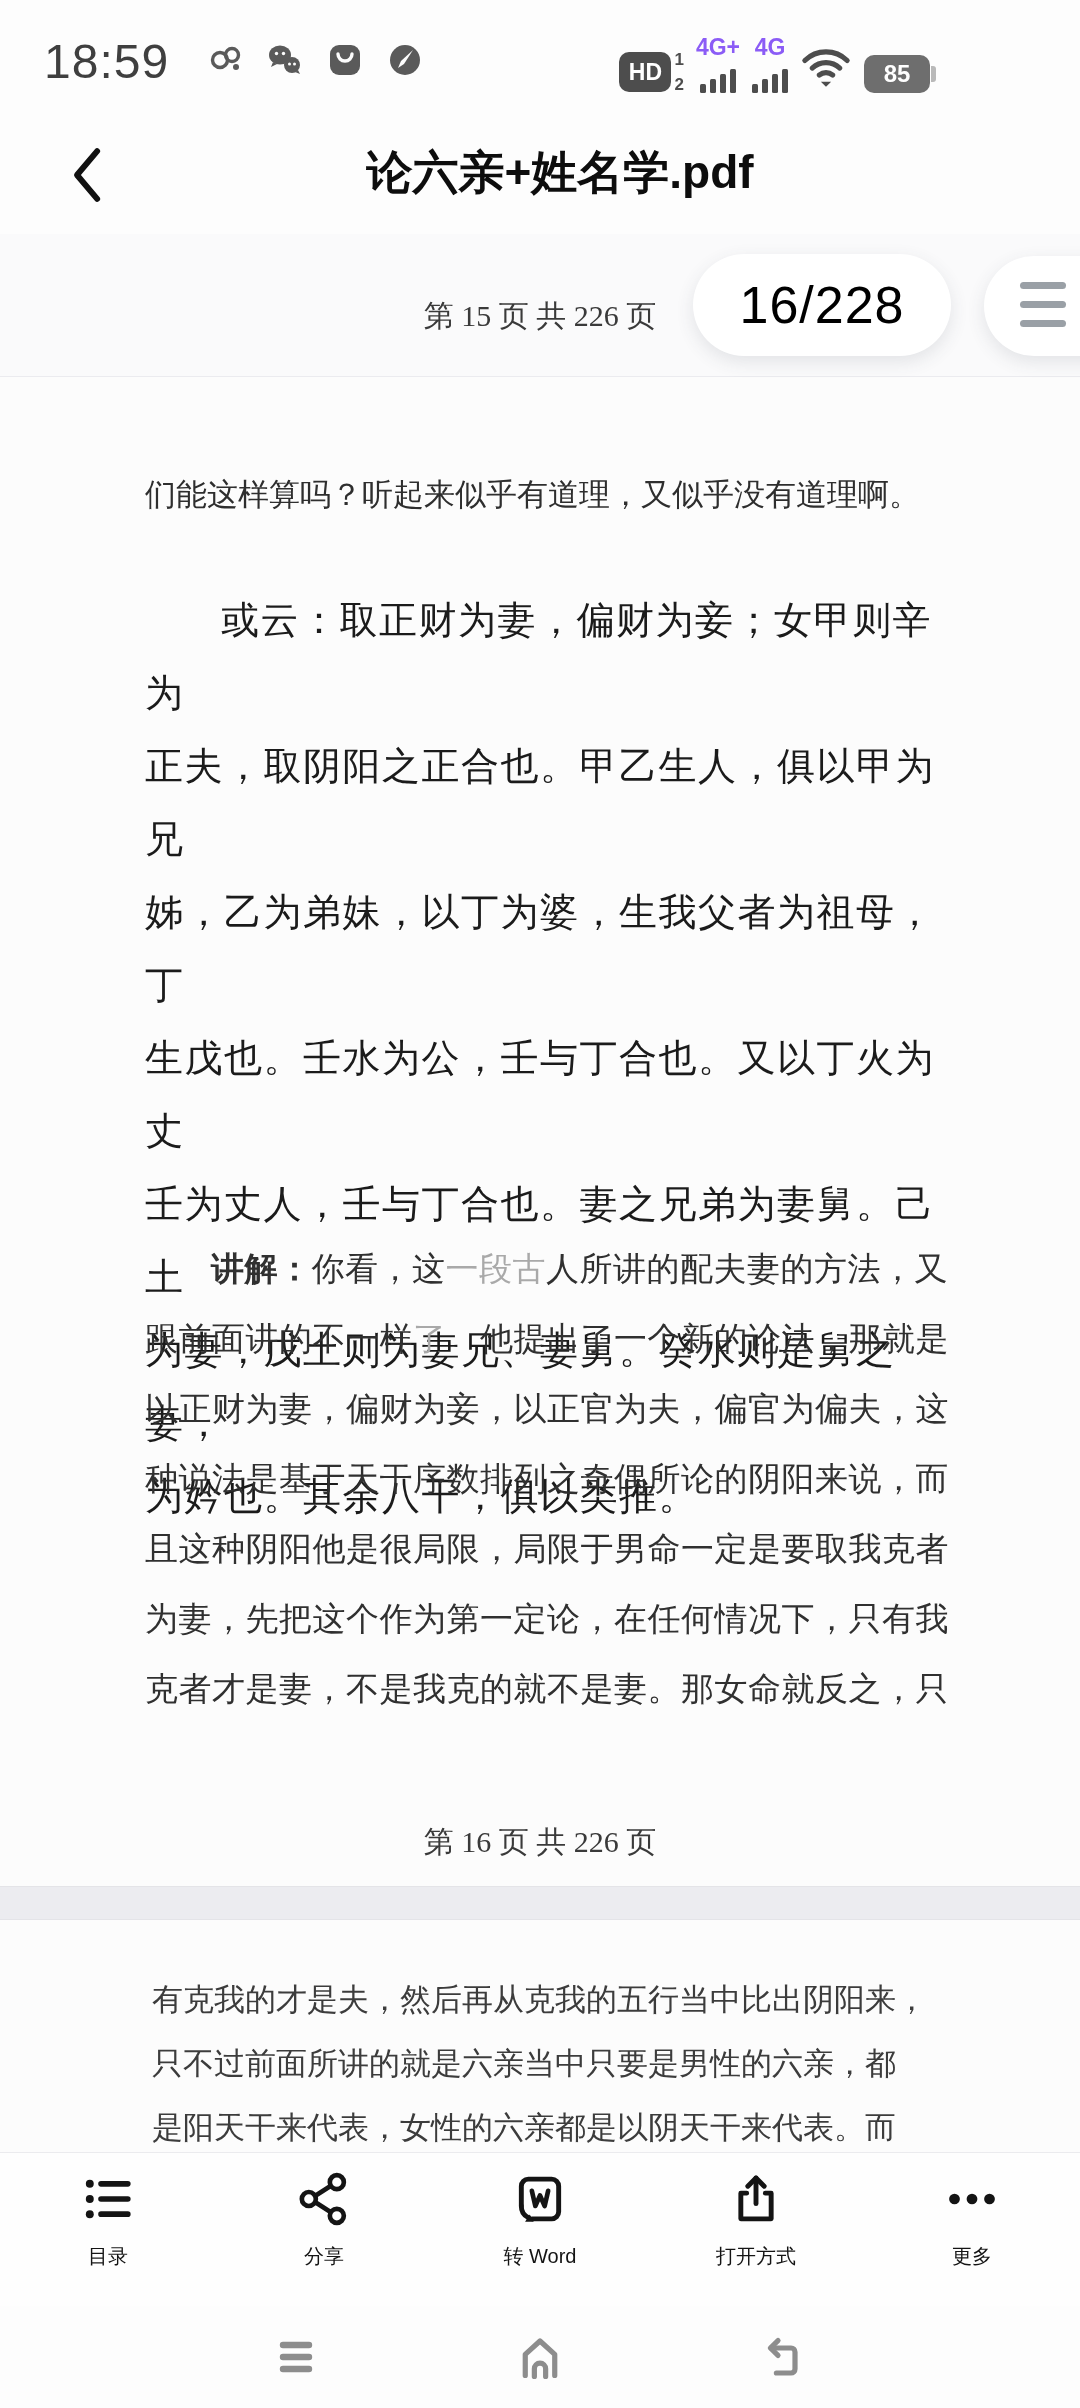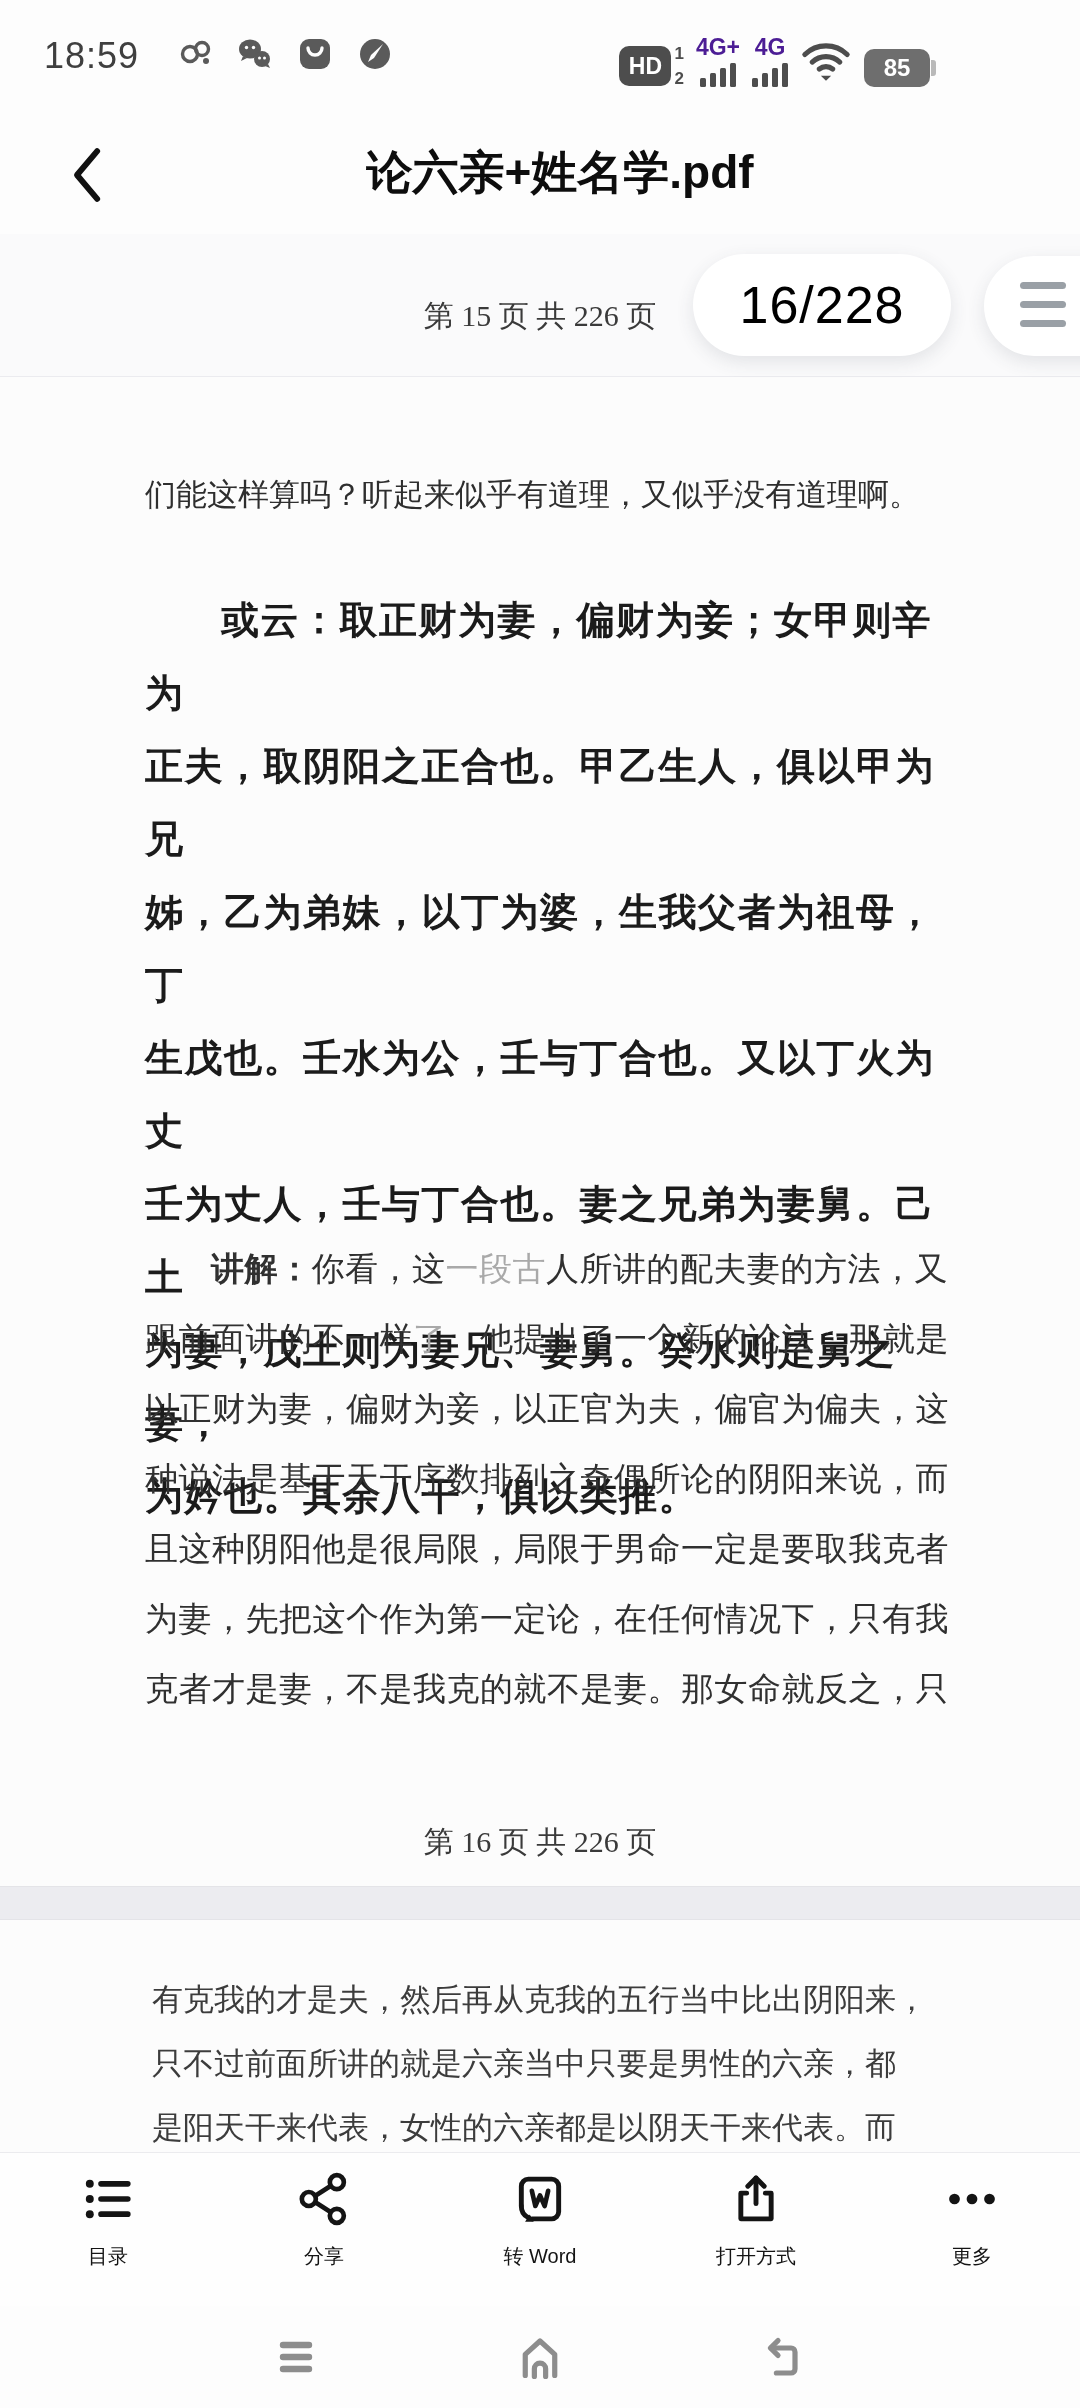--- a/index.html
+++ b/index.html
@@ -4,30 +4,30 @@
 <style>
   html,body{margin:0;padding:0;background:#e9e9e9;}
   .screen{
     position:relative;width:1080px;height:2408px;margin:0 auto;
     background:#fdfdfd;overflow:hidden;
     font-family:"Liberation Sans","DejaVu Sans",sans-serif;
   }
   
   .status-bar{position:absolute;top:0;left:0;right:0;height:116px;background:#fdfdfd;}
   .sb-left{position:absolute;left:44px;top:34px;display:flex;align-items:center;gap:24px;}
-  .sb-time{font-size:36px;color:#3f3f3f;letter-spacing:1px;}
+  .sb-time{font-size:48px;color:#3f3f3f;letter-spacing:1px;}
   .sb-appicons{display:flex;align-items:center;gap:20px;margin-left:14px;}
   .sb-right{position:absolute;right:150px;top:36px;display:flex;align-items:flex-end;gap:12px;}
   .hd-wrap{display:flex;align-items:center;gap:3px;}
   .hd-badge{width:52px;height:40px;border-radius:10px;background:#4d4d4d;color:#fff;
     font-weight:700;font-size:23px;display:flex;align-items:center;justify-content:center;}
   .hd-nums{display:flex;flex-direction:column;justify-content:space-between;height:42px;
     font-size:17px;color:#4d4d4d;font-weight:700;line-height:1;}
   .net{display:flex;flex-direction:column;align-items:center;line-height:1;}
-  .net-label{font-size:23px;font-weight:700;color:#4c1d95;margin-bottom:2px;}
+  .net-label{font-size:23px;font-weight:700;color:#8b5cf6;margin-bottom:8px;}
   .battery{position:relative;width:66px;height:38px;border-radius:10px;background:#6e6e6e;
     color:#fff;font-size:24px;font-weight:700;display:flex;align-items:center;justify-content:center;}
   .battery:after{content:"";position:absolute;right:-6px;top:11px;width:5px;height:16px;
     background:#b9b9b9;border-radius:0 3px 3px 0;}
   
   .title-bar{position:absolute;top:116px;left:0;right:0;height:118px;background:#fdfdfd;
     border-bottom:1px solid #f1f1f4;}
   .back-btn{position:absolute;left:58px;top:26px;width:60px;height:66px;display:flex;
     align-items:center;justify-content:center;cursor:pointer;}
   .title-text{position:absolute;left:0;right:0;top:0;height:118px;line-height:112px;
@@ -36,21 +36,21 @@
   .content{position:absolute;top:234px;left:0;right:0;height:1918px;background:#fcfcfc;overflow:hidden;}
   .header-band{position:absolute;top:0;left:0;right:0;height:142px;background:#fafafb;
     border-bottom:1px solid #ebebef;}
   .pdf-font{font-family:"Liberation Serif","DejaVu Serif",serif;}
   .page-header{position:absolute;top:62px;left:0;right:0;text-align:center;
     font-size:30px;color:#3a3a3a;}
   .page-footer{position:absolute;top:1588px;left:0;right:0;text-align:center;
     font-size:30px;color:#3a3a3a;}
   .para{position:absolute;left:0;right:0;}
   .p-cont{top:214px;padding:0 138px 0 145px;font-size:31px;color:#2e2e2e;line-height:46px;margin-top:24px;}
-  .p-bold{top:350px;padding:0 130px 0 145px;font-size:38px;font-weight:700;color:#1b1b1b;
+  .p-bold{top:350px;padding:0 130px 0 145px;font-size:38px;font-weight:400;color:#1b1b1b;
     line-height:73px;letter-spacing:1.5px;}
   .p-normal{top:1000px;padding:0 125px 0 145px;font-size:33px;color:#303030;
     line-height:70px;letter-spacing:0.5px;}
   .para.indent .line:first-child{text-indent:2em;}
   .seg-bold{font-weight:700;}
   .seg-faded{color:#a9a9a9;}
   .page-gap{position:absolute;top:1652px;left:0;right:0;height:32px;background:#ececf0;
     border-top:1px solid #e4e4e8;border-bottom:1px solid #e4e4e8;}
   .p-page2{top:1734px;padding:0 120px 0 152px;font-size:31px;color:#3c3c3c;line-height:64px;}
   

